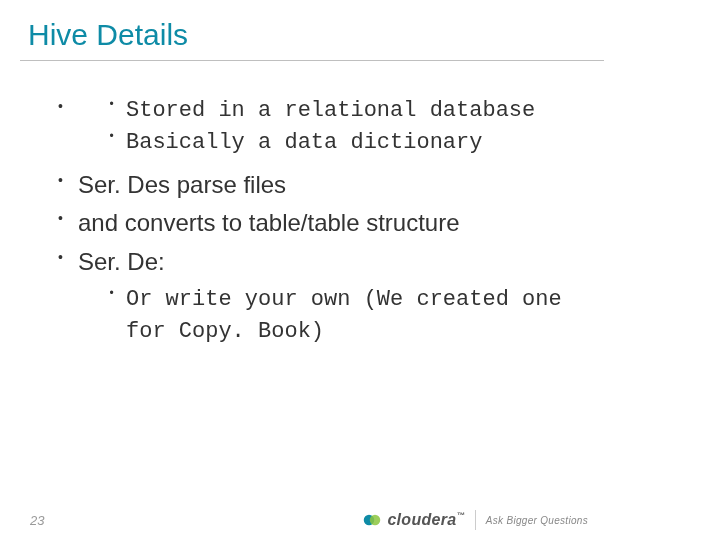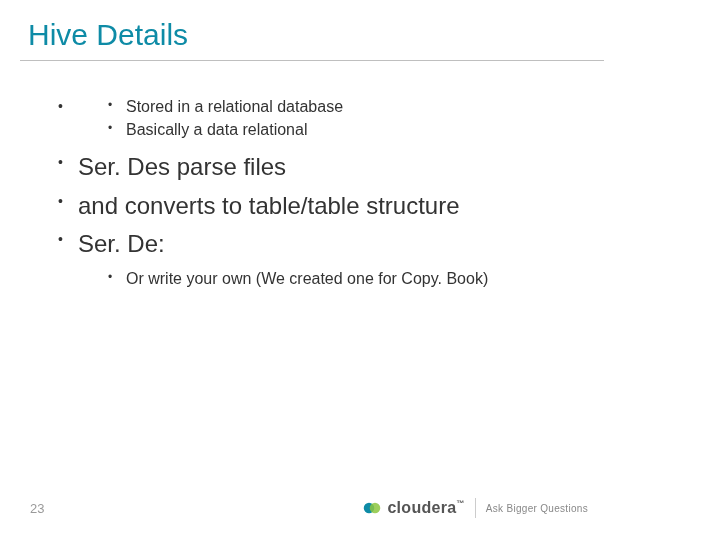--- a/index.html
+++ b/index.html
@@ -13,26 +13,27 @@
   }
   .rule {
     border: 0; border-top: 1px solid #bfbfbf;
     margin: 2px 20px 0 20px;
   }
   .content { padding: 28px 40px 0 58px; }
   ul { list-style: none; }
   .lvl1 > li { position: relative; font-size: 24px; line-height: 1.35; margin-bottom: 6px; padding-left: 20px; font-weight: 400; }
   .lvl1 > li::before { content: "•"; position: absolute; left: 0; top: 2px; font-size: 14px; color: #333; }
   .lvl2 { margin: 6px 0 10px 30px; }
-  .lvl2 > li { position: relative; font-size: 16px; line-height: 1.45; padding-left: 18px; font-weight: 400; }
+  .lvl2 > li { position: relative; font-size: 22px; line-height: 1.45; padding-left: 18px; font-weight: 400; font-family: Liberation Mono, monospace; }
   .lvl2 > li::before { content: "•"; position: absolute; left: 0; top: 2px; font-size: 12px; color: #333; }
   .footer {
-    position: absolute; left: 0; right: 0; bottom: 12px;
+    position: absolute; left: 0; right: 0; bottom: 0;
     height: 40px; display: flex; align-items: center; justify-content: space-between;
     padding: 0 36px 0 30px;
+    font-style: italic;
   }
   .page-num { color: #9a9a9a; font-size: 13px; }
   .brand { display: flex; align-items: center; gap: 10px; }
   .brand-logo { display: flex; align-items: center; gap: 6px; }
   .brand-mark { width: 18px; height: 18px; flex: 0 0 18px; }
   .brand-name { color: #555; font-size: 16px; font-weight: 600; letter-spacing: 0.3px; }
   .brand-name sup { font-size: 8px; vertical-align: top; }
   .brand-sep { width: 1px; height: 20px; background: #ccc; }
   .brand-tag { color: #888; font-size: 10px; letter-spacing: 0.3px; }
 </style>
@@ -41,21 +42,21 @@
 
 <div class="slide">
   <h1 class="title">Hive Details</h1>
   <hr class="rule">
 
   <div class="content">
     <ul class="lvl1">
       <li>
         <ul class="lvl2">
           <li>Stored in a relational database</li>
-          <li>Basically a data relational</li>
+          <li>Basically a data dictionary</li>
         </ul>
       </li>
       <li>Ser. Des parse files</li>
       <li>and converts to table/table structure</li>
       <li>
         <span>Ser. De:</span>
         <ul class="lvl2">
           <li>Or write your own (We created one for Copy. Book)</li>
         </ul>
       </li>

